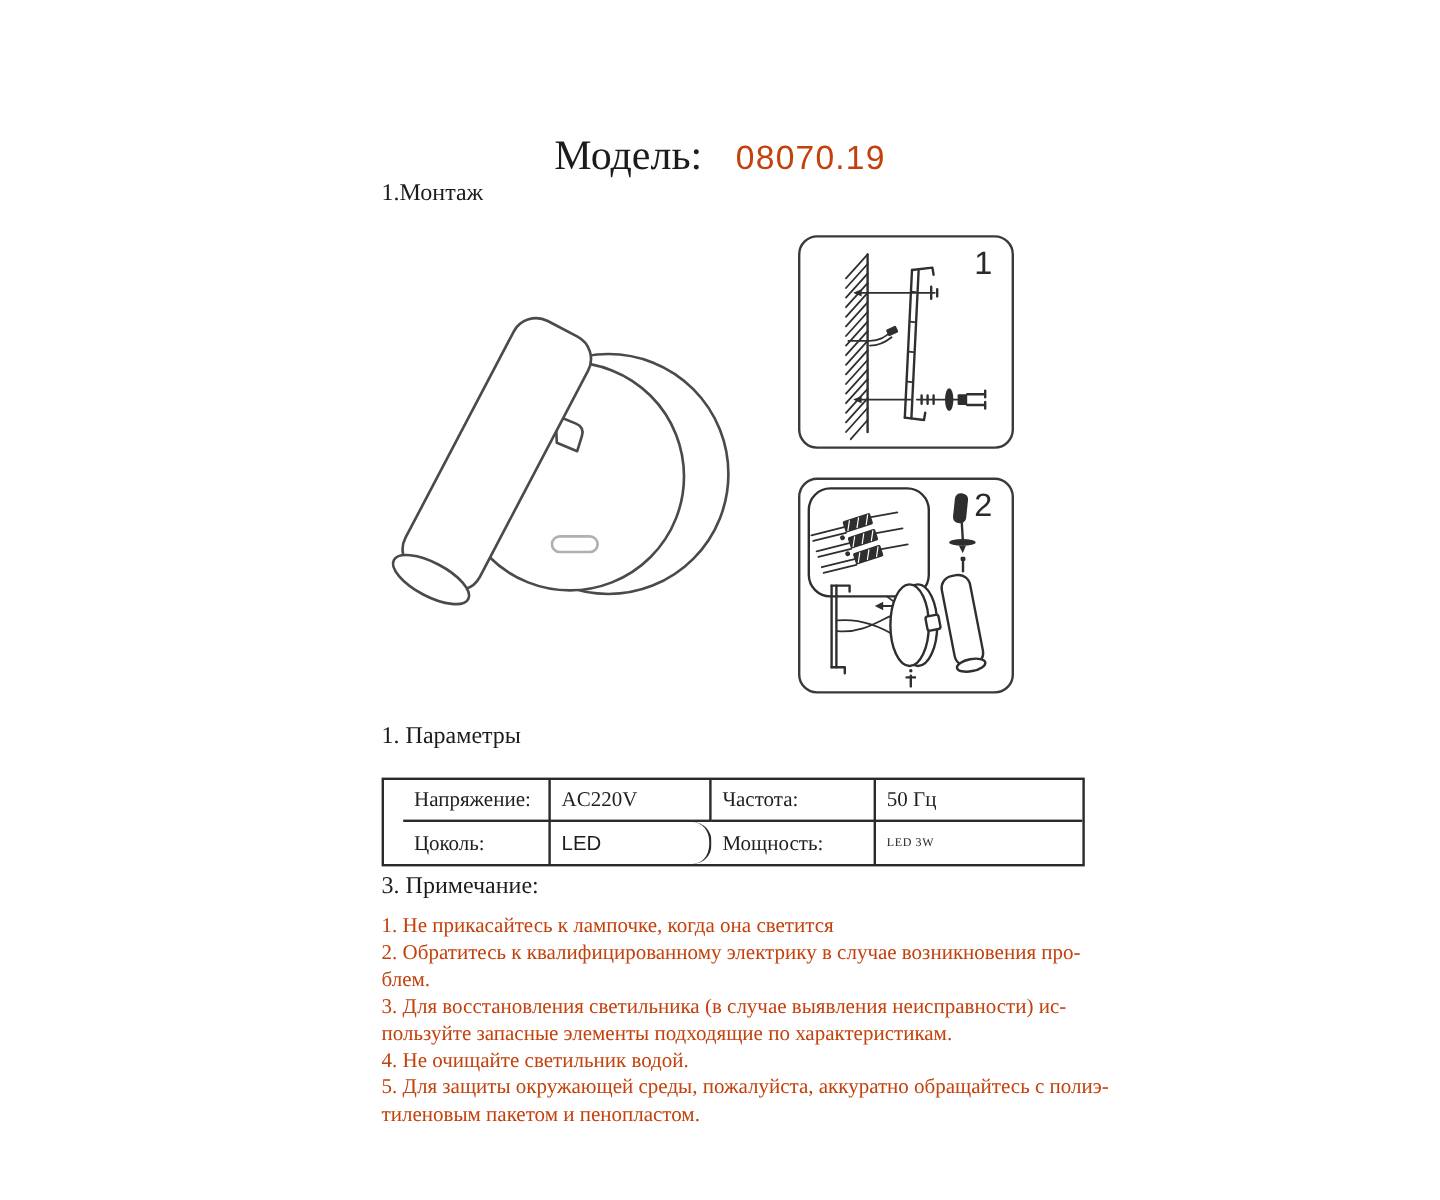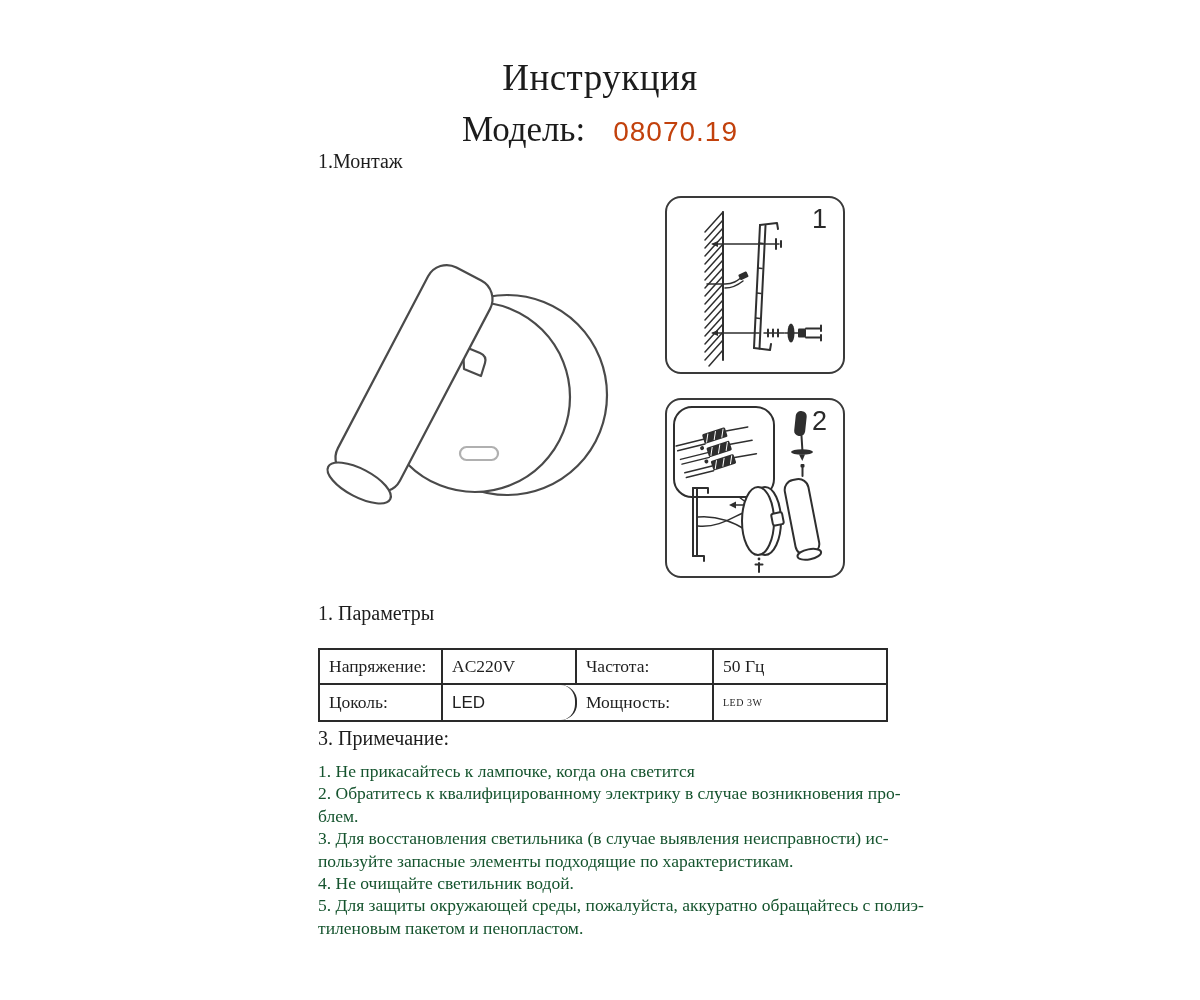--- a/index.html
+++ b/index.html
@@ -39,46 +39,45 @@
     font-size:27px;color:#2a2a2a;line-height:1;
   }
   .fig-box svg{position:absolute;left:0;top:0;}
 
   #lamp-fig{left:320px;top:245px;}
 
   .params-table{
     left:318px;top:648px;width:566px;height:70px;
     display:grid;grid-template-columns:123px 134px 137px 172px;
     grid-template-rows:35px 35px;
-    border:2px solid #2a2a2a;box-sizing:content-box;
+    border:2px solid #2a2a2a;box-sizing:content-box;padding-left:16px;
   }
   .params-table .cell{
     border-right:2px solid #2a2a2a;border-bottom:2px solid #2a2a2a;
     padding-left:9px;display:flex;align-items:center;
     font-size:17.5px;color:#1f1f1f;overflow:hidden;white-space:nowrap;
   }
   .params-table .cell:nth-child(4n){border-right:none;font-family:Liberation Serif, serif;}
   .params-table .cell:nth-child(n+5){border-bottom:none;}
   .cell.sans{font-family:"Liberation Sans","DejaVu Sans",sans-serif;font-size:17px;border-radius:16px;}
   .cell.sans-small{font-family:"Liberation Sans","DejaVu Sans",sans-serif;font-size:10px;letter-spacing:.5px;}
 
-  .notes{left:318px;top:760px;width:600px;font-size:17.5px;line-height:22.4px;color:#14532d;}
+  .notes{left:318px;top:760px;width:600px;font-size:17.5px;line-height:22.4px;color:#c2410c;}
   .notes .ln{white-space:nowrap;}
 
   .lineart{stroke:#2f2f2f;fill:none;stroke-width:2;stroke-linecap:round;stroke-linejoin:round;}
   .lineart-thin{stroke:#2f2f2f;fill:none;stroke-width:1.5;stroke-linecap:round;}
   .solid{fill:#2e2e2e;stroke:none;}
   .whitefill{fill:#ffffff;}
 </style>
 </head>
 <body>
 
 <div class="page">
 
-  <div class="abs doc-title">Инструкция</div>
 
   <div class="abs model-line">
     <span class="model-label">Модель:</span>
     <span class="model-value">08070.19</span>
   </div>
 
   <div class="abs section-h" id="h-montage">1.Монтаж</div>
 
   <svg class="abs" id="lamp-fig" width="300" height="280" viewBox="0 0 300 280">
     <g stroke="#4a4a4a" stroke-width="2.2" fill="#ffffff" stroke-linejoin="round">

